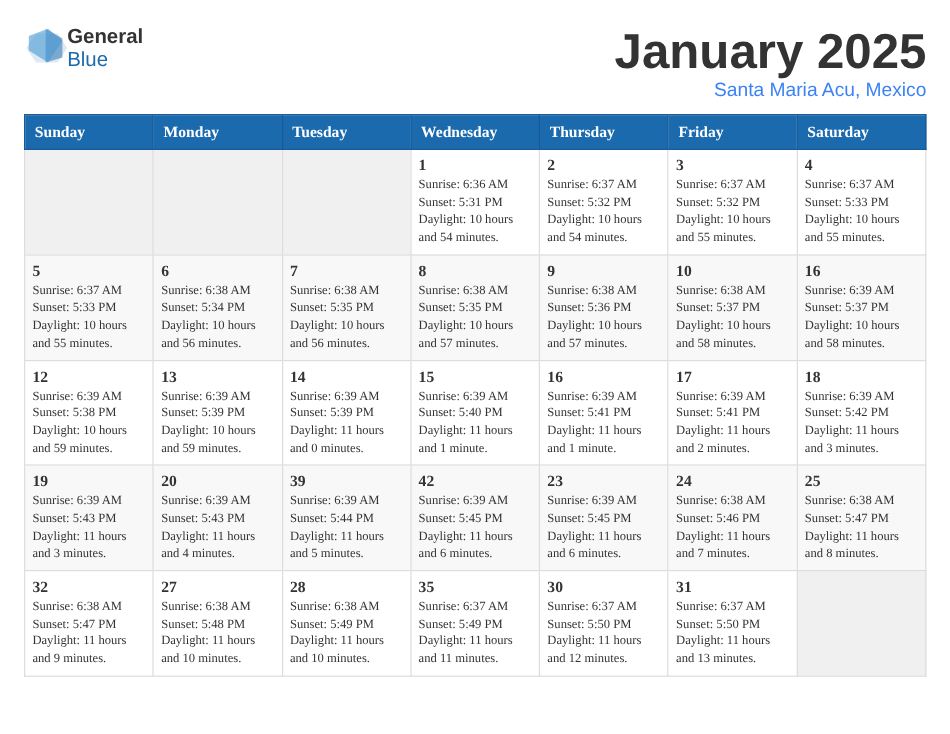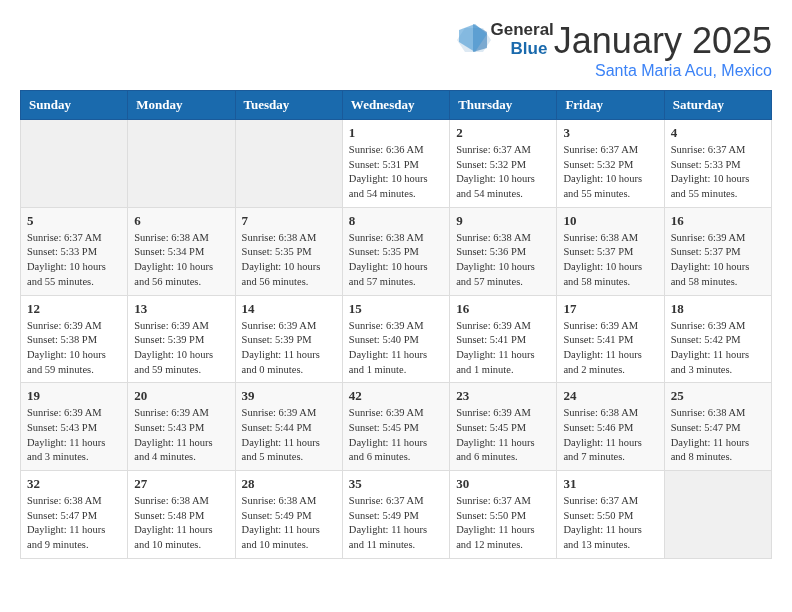--- a/index.html
+++ b/index.html
@@ -5,30 +5,30 @@
     * { box-sizing: border-box; margin: 0; padding: 0; }
     body {
       font-family: Arial, sans-serif;
       background: #fff;
       width: 792px;
       min-height: 612px;
       padding: 20px;
     }
     .header {
       display: flex;
-      justify-content: flex-end;
+      justify-content: space-between;
       align-items: flex-start;
       margin-bottom: 10px;
     }
     .title-block {
       text-align: right;
     }
     .month-title {
-      font-size: 36px;
-      font-weight: normal;
+      font-size: 41px;
+      font-weight: bold;
       color: #333;
     }
     .location-title {
       font-size: 16px;
       color: #3b82f6;
     }
     .calendar {
       width: 100%;
       border-collapse: collapse;
       border: 1px solid #ccc;
@@ -86,21 +86,21 @@
     <div>
       <svg width="36" height="36" viewBox="0 0 36 36">
         <rect x="0" y="0" width="36" height="36" fill="white"></rect>
         <polygon points="10,8 28,8 36,20 28,32 10,32 2,20" fill="#1a6aad" opacity="0.15"></polygon>
         <path d="M18 4 L32 12 L32 28 L18 32 L18 4" fill="#1a6aad" opacity="0.5"></path>
         <path d="M4 10 L20 4 L32 14 L20 32 L4 22 Z" fill="#4a9ad4" opacity="0.6"></path>
       </svg>
     </div>
     <div class="logo-text-block">
       <span style="font-size:17px; font-weight:bold; color:#333;">General</span>
-      <span style="font-size:17px; font-weight:bold; color:#1a6aad;margin-left:20px;">Blue</span>
+      <span style="font-size:17px; font-weight:normal; color:#1a6aad;">Blue</span>
     </div>
   </div>
   <div class="title-block">
     <div class="month-title">January 2025</div>
     <div class="location-title">Santa Maria Acu, Mexico</div>
   </div>
 </div>
 
 <table class="calendar">
   <thead>

